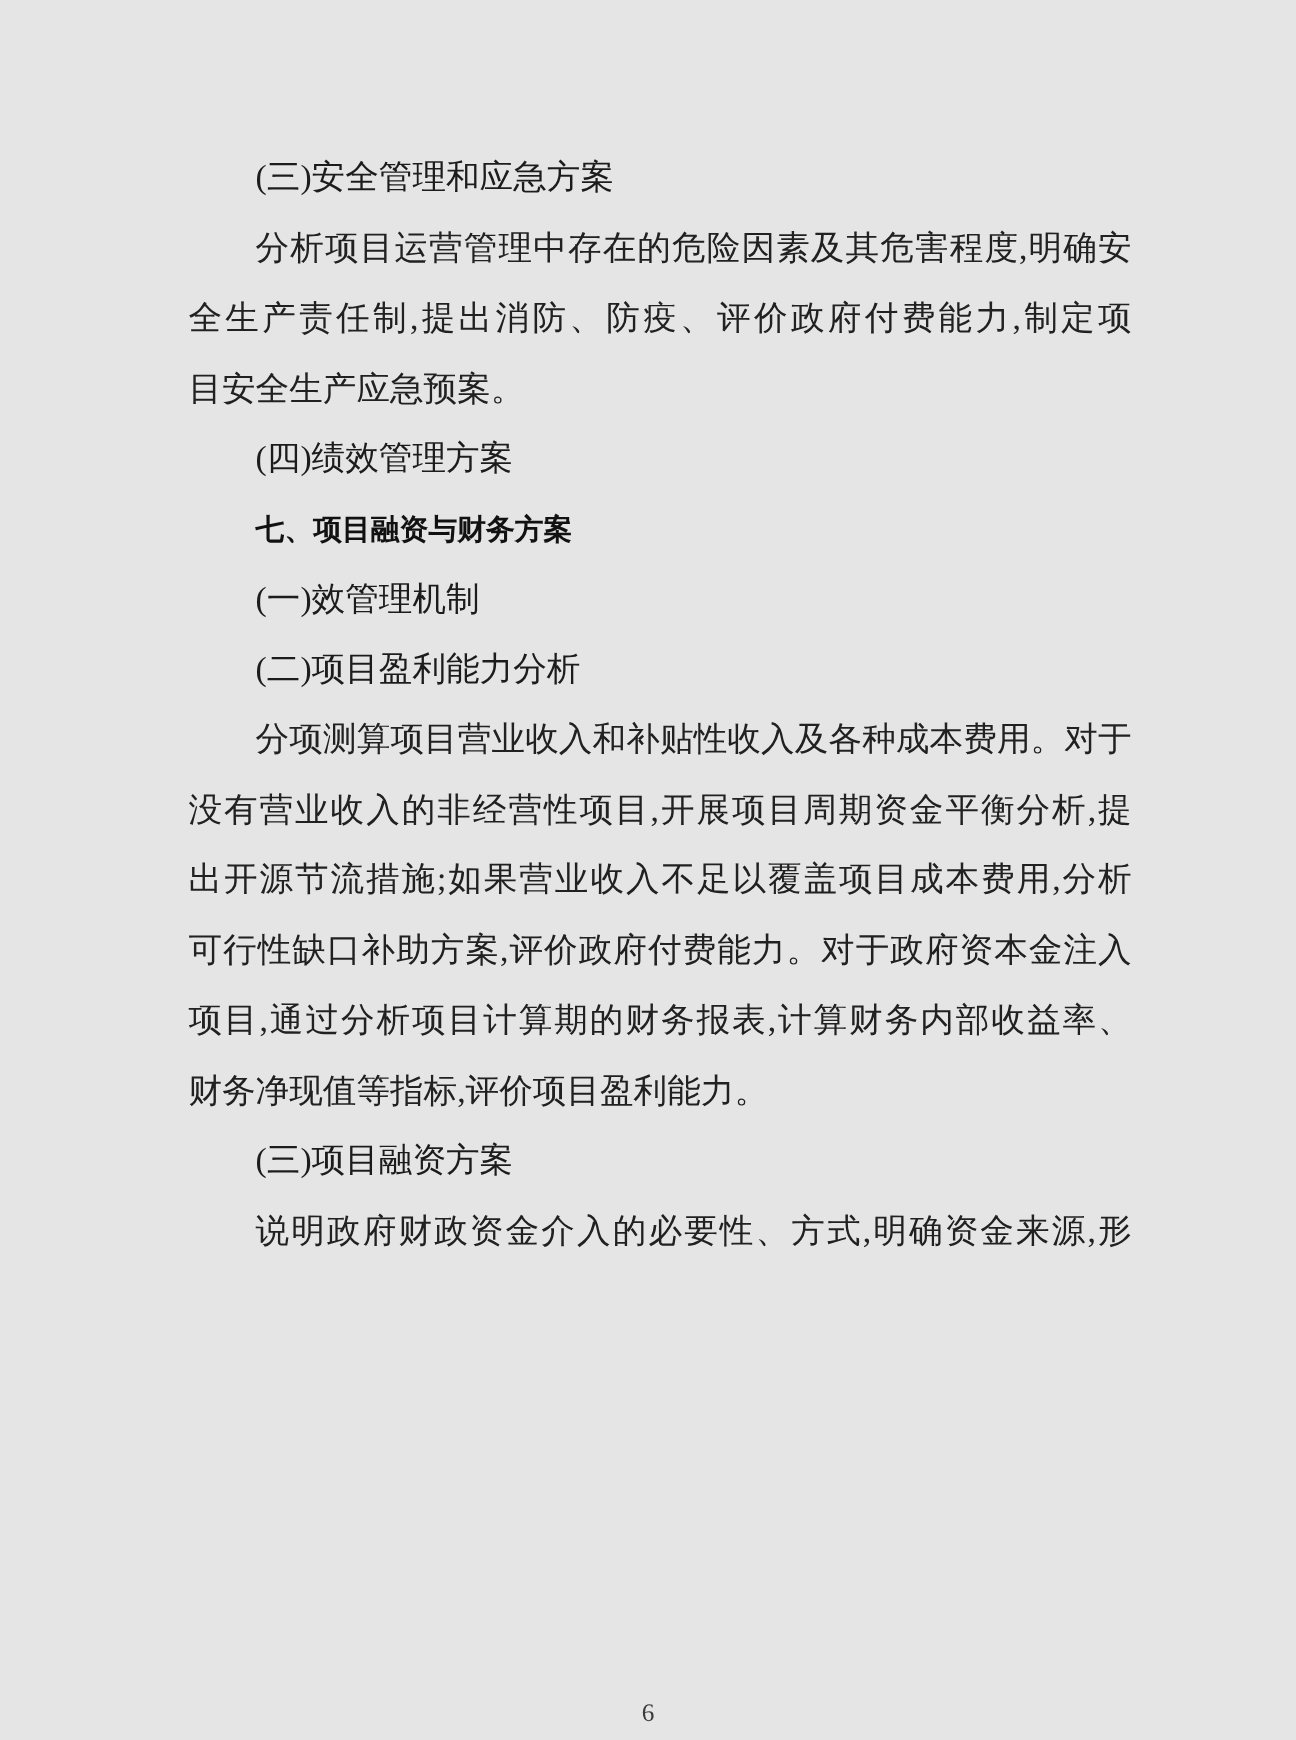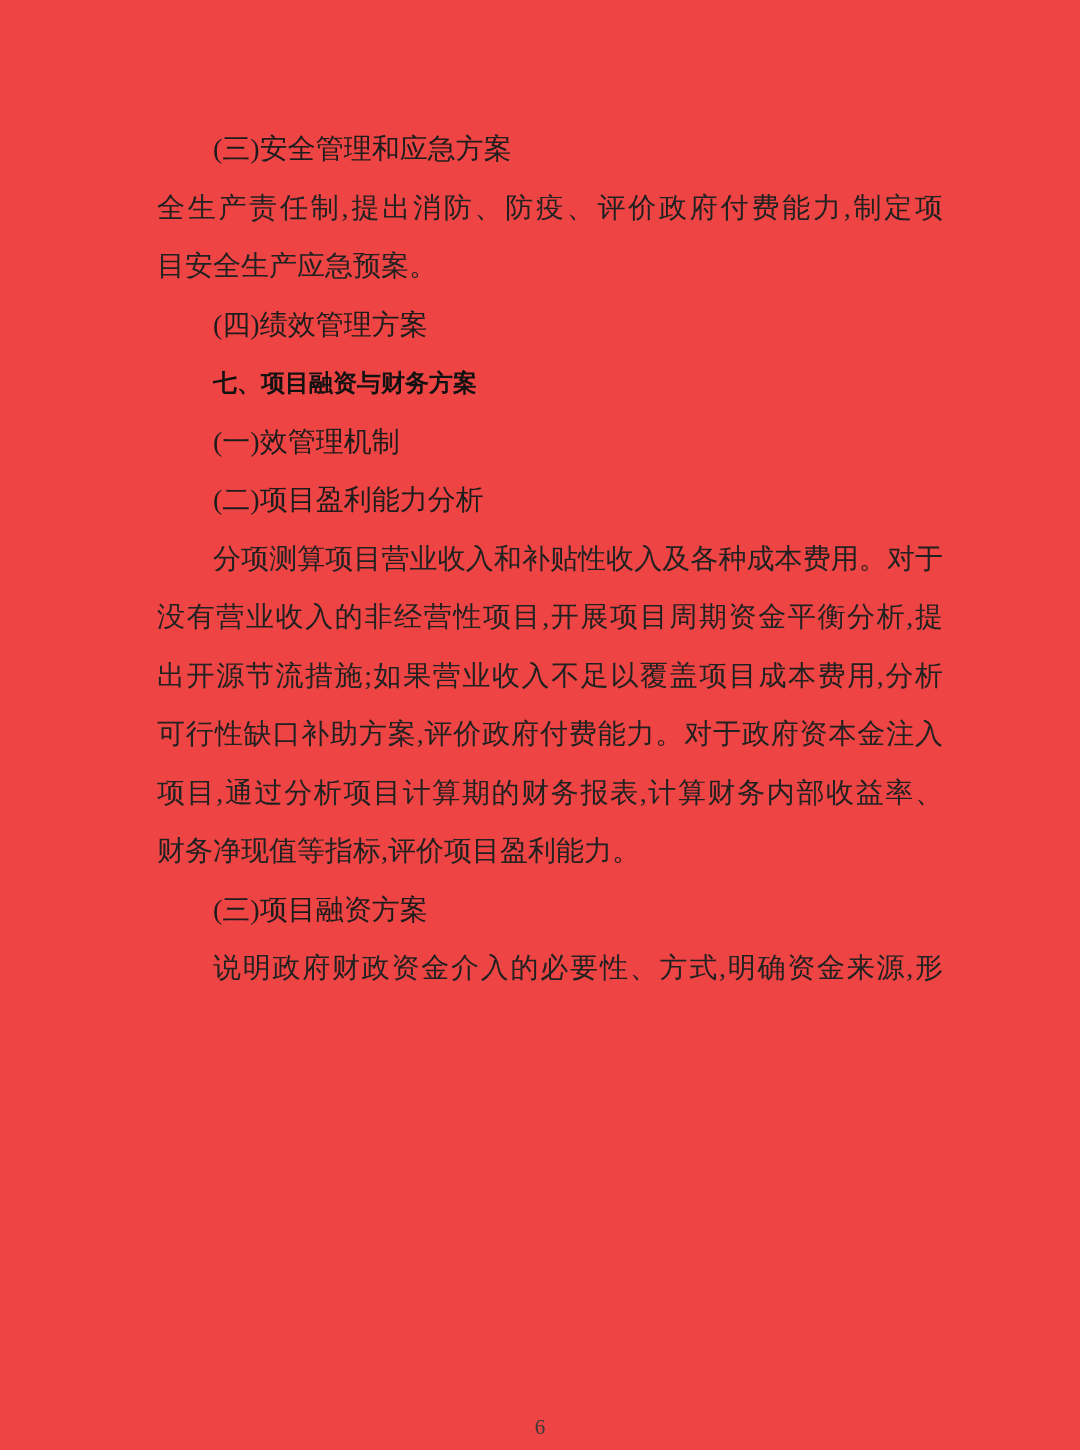--- a/index.html
+++ b/index.html
@@ -12,21 +12,21 @@
     height: 1450px;
     overflow: hidden;
     font-family: "Liberation Serif", "DejaVu Serif", serif;
     color: #212121;
   }
   .page {
     box-sizing: border-box;
     width: 1080px;
     height: 1450px;
     padding: 120px 137px 0 157px;
-    background: #ef4444;
+    background: #e5e5e5;
     position: relative;
   }
   .block { margin: 0; padding: 0; }
   .line {
     font-size: 28px;
     line-height: 58.5px;
     height: 58.5px;
     letter-spacing: 0;
     white-space: normal;
     overflow: visible;
@@ -69,20 +69,21 @@
 </head>
 <body>
 
 <div class="page">
 
   <div class="block">
     <div class="line sub ind">(三)安全管理和应急方案</div>
   </div>
 
   <div class="block">
+    <div class="line just ind">分析项目运营管理中存在的危险因素及其危害程度,明确安</div>
     <div class="line just">全生产责任制,提出消防、防疫、评价政府付费能力,制定项</div>
     <div class="line">目安全生产应急预案。</div>
   </div>
 
   <div class="block">
     <div class="line sub ind">(四)绩效管理方案</div>
   </div>
 
 
   <div class="block">

